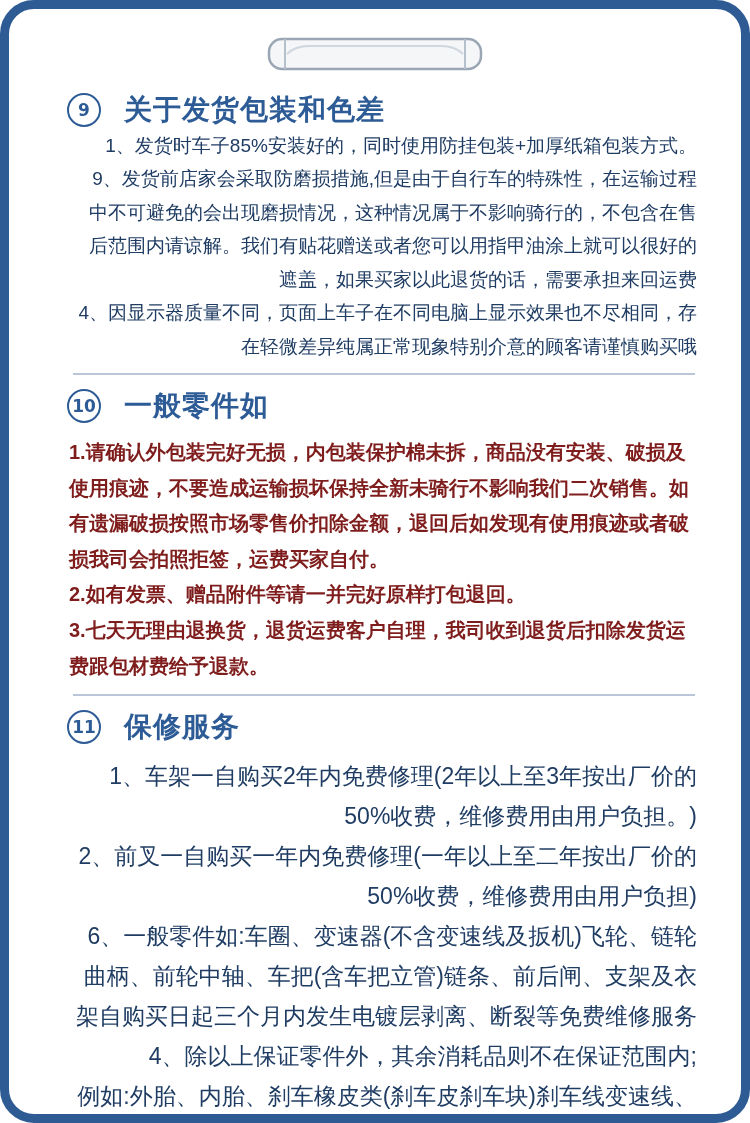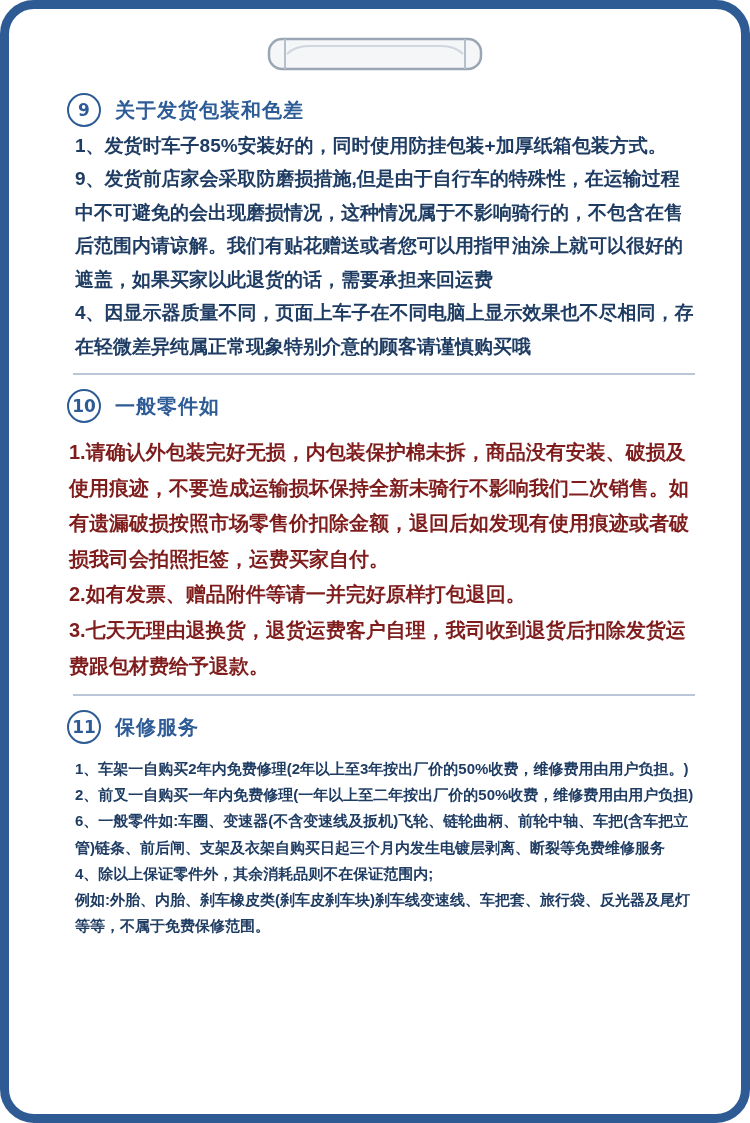--- a/index.html
+++ b/index.html
@@ -77,54 +77,54 @@
     font-size: 17px;
     font-weight: bold;
     display: flex;
     align-items: center;
     justify-content: center;
     line-height: 1;
     font-family: "DejaVu Sans", sans-serif;
   }
   .section-title {
     color: #2d5b96;
-    font-size: 20px;
+    font-size: 28px;
     font-weight: bold;
     letter-spacing: 1px;
     line-height: 1.1;
+    margin-left: 9px;
   }
 
   .divider {
     height: 2px;
     background: #b9c7d8;
     margin: 10px 24px 8px 24px;
   }
 
   
   .body-block {
     padding: 0 22px 0 26px;
   }
   .para {
     color: #1f3c63;
     font-size: 19.5px;
     line-height: 1.72;
     margin: 0;
-    text-align: left;
-    font-weight: bold;
+    text-align: right;
   }
   .para-bold {
     color: #7f1d1d;
     font-size: 20px;
     font-weight: bold;
     line-height: 1.78;
     margin: 0;
   }
   .s1 .para { font-size: 19px; line-height: 1.76; }
   .s2 .body-block { padding: 0 18px 0 20px; }
-  .s3 .para { font-size: 15px; line-height: 1.74; }
+  .s3 .para { font-size: 23px; line-height: 1.74; }
 
   .gap-sm { height: 10px; }
 </style>
 </head>
 <body>
 
 <div class="page-frame">
   <div class="inner-white"></div>
 
   <div class="clip-wrap">

